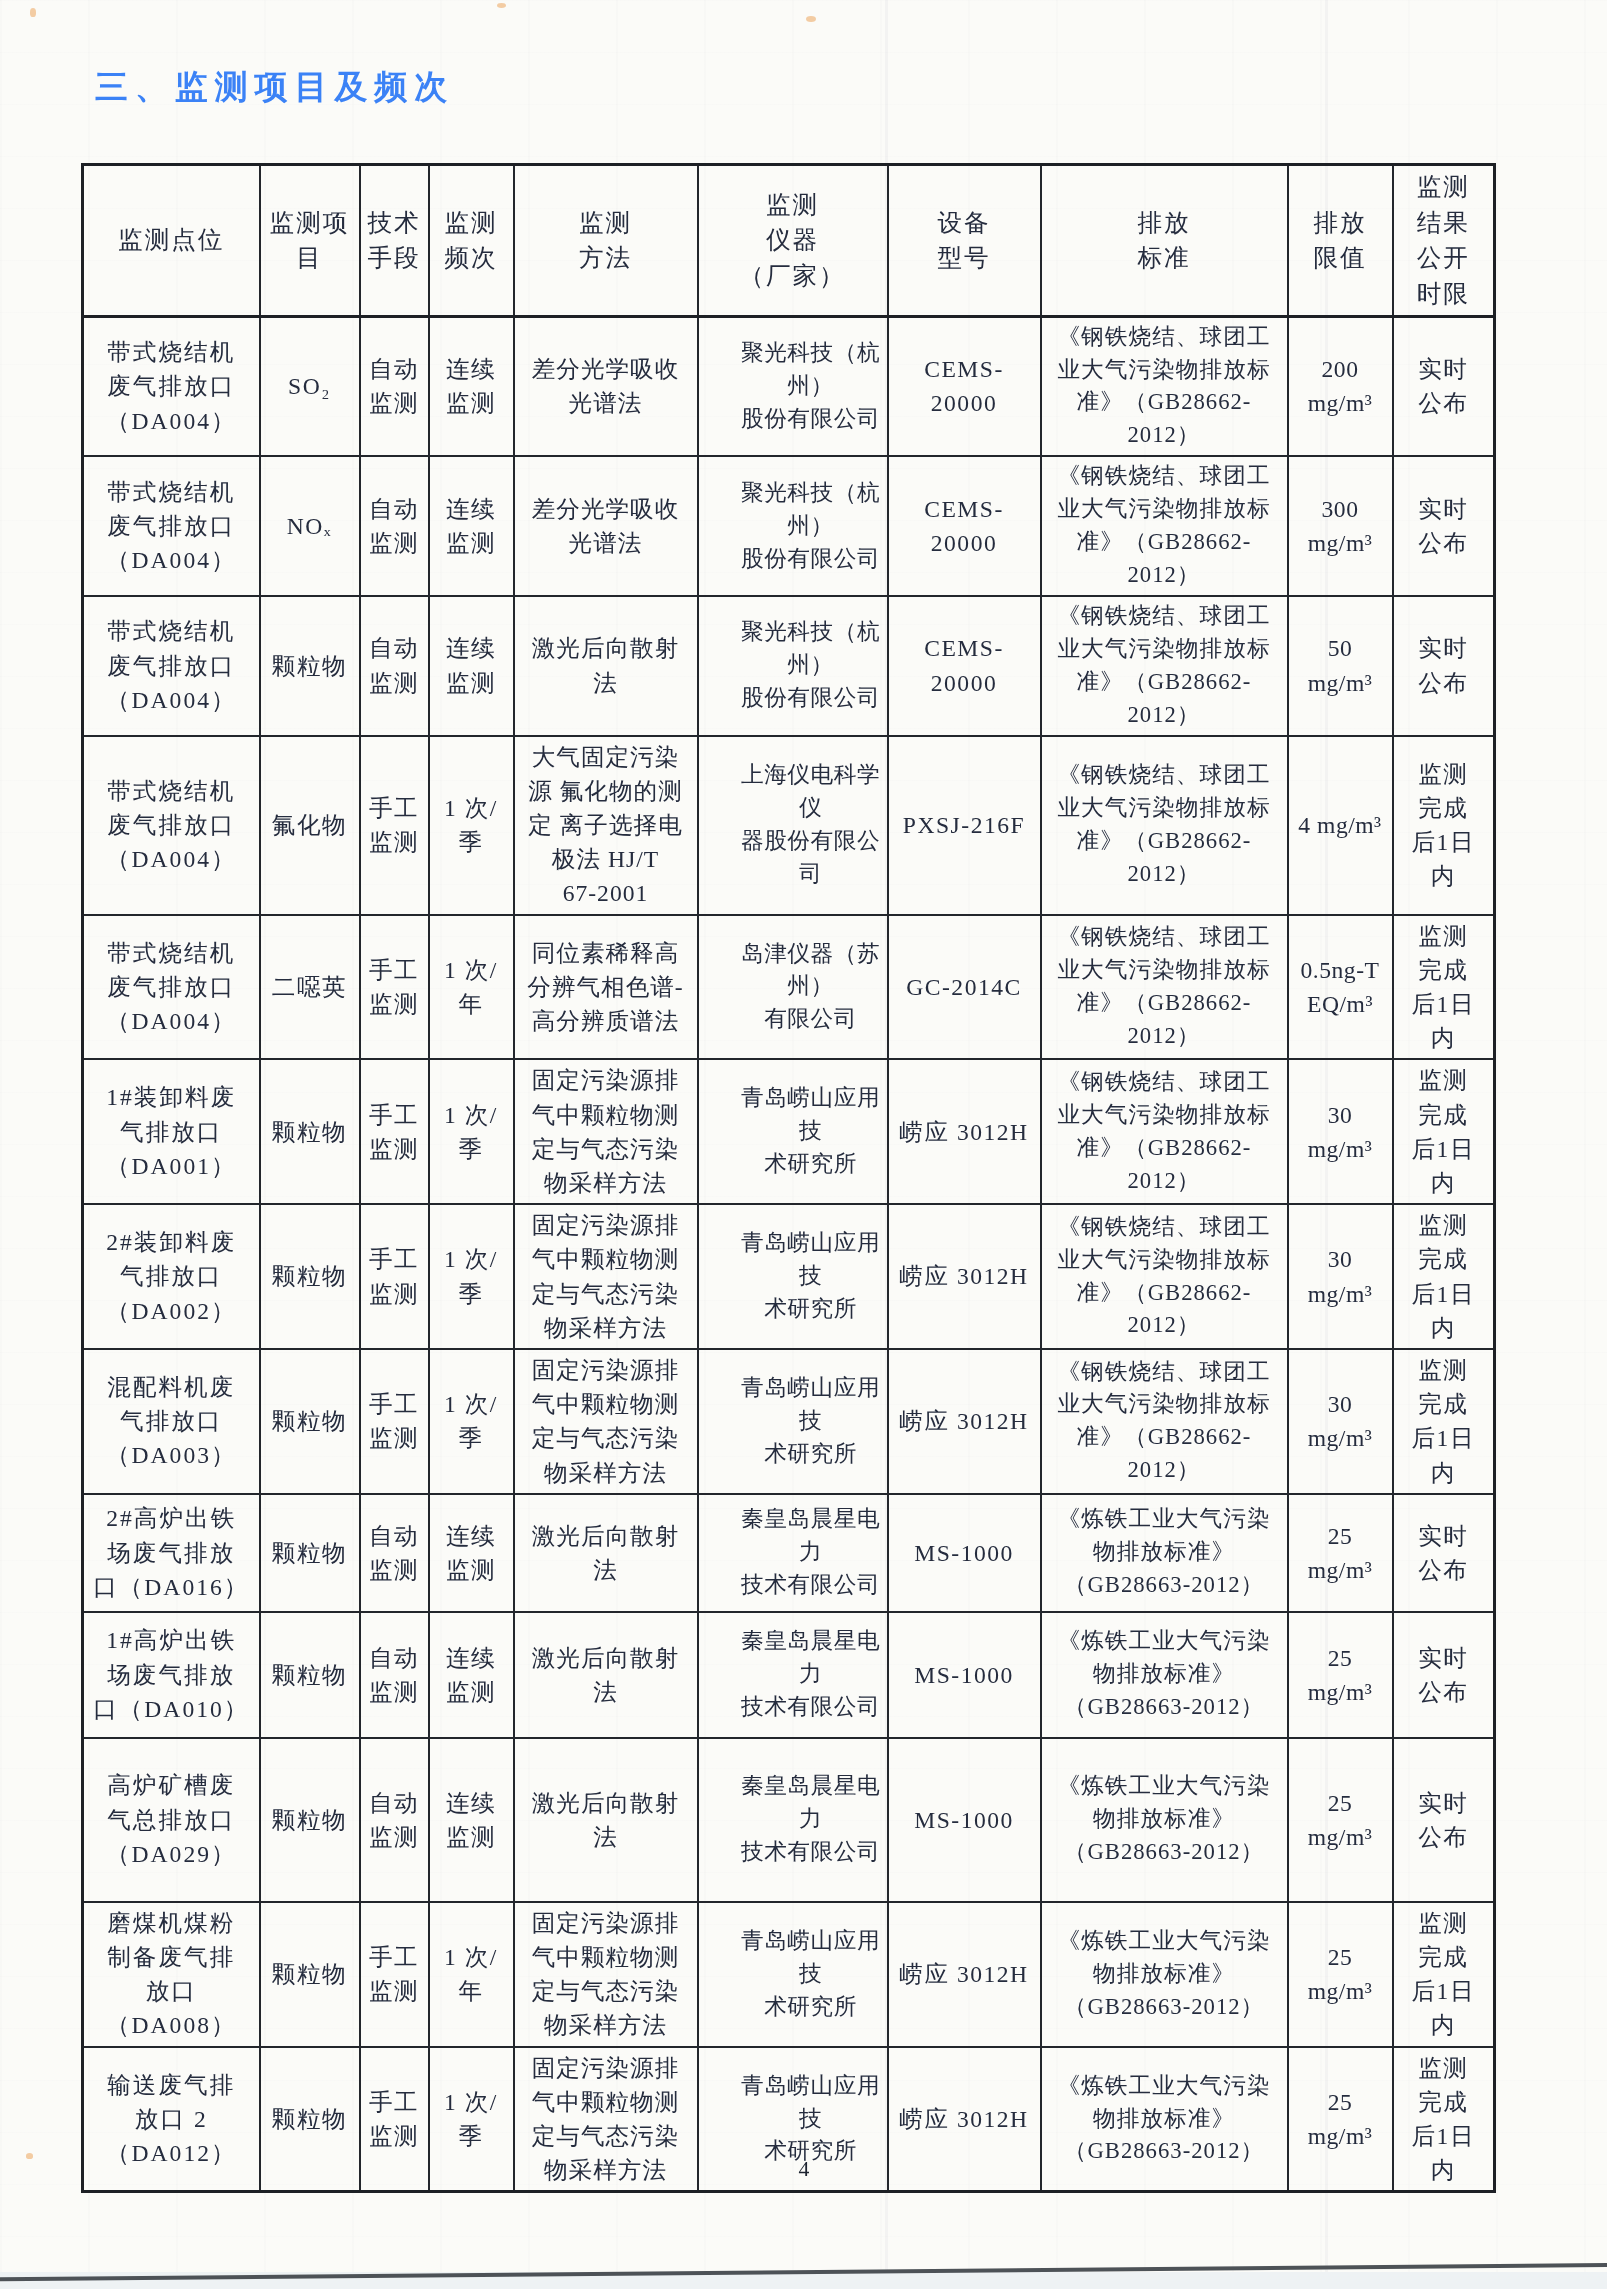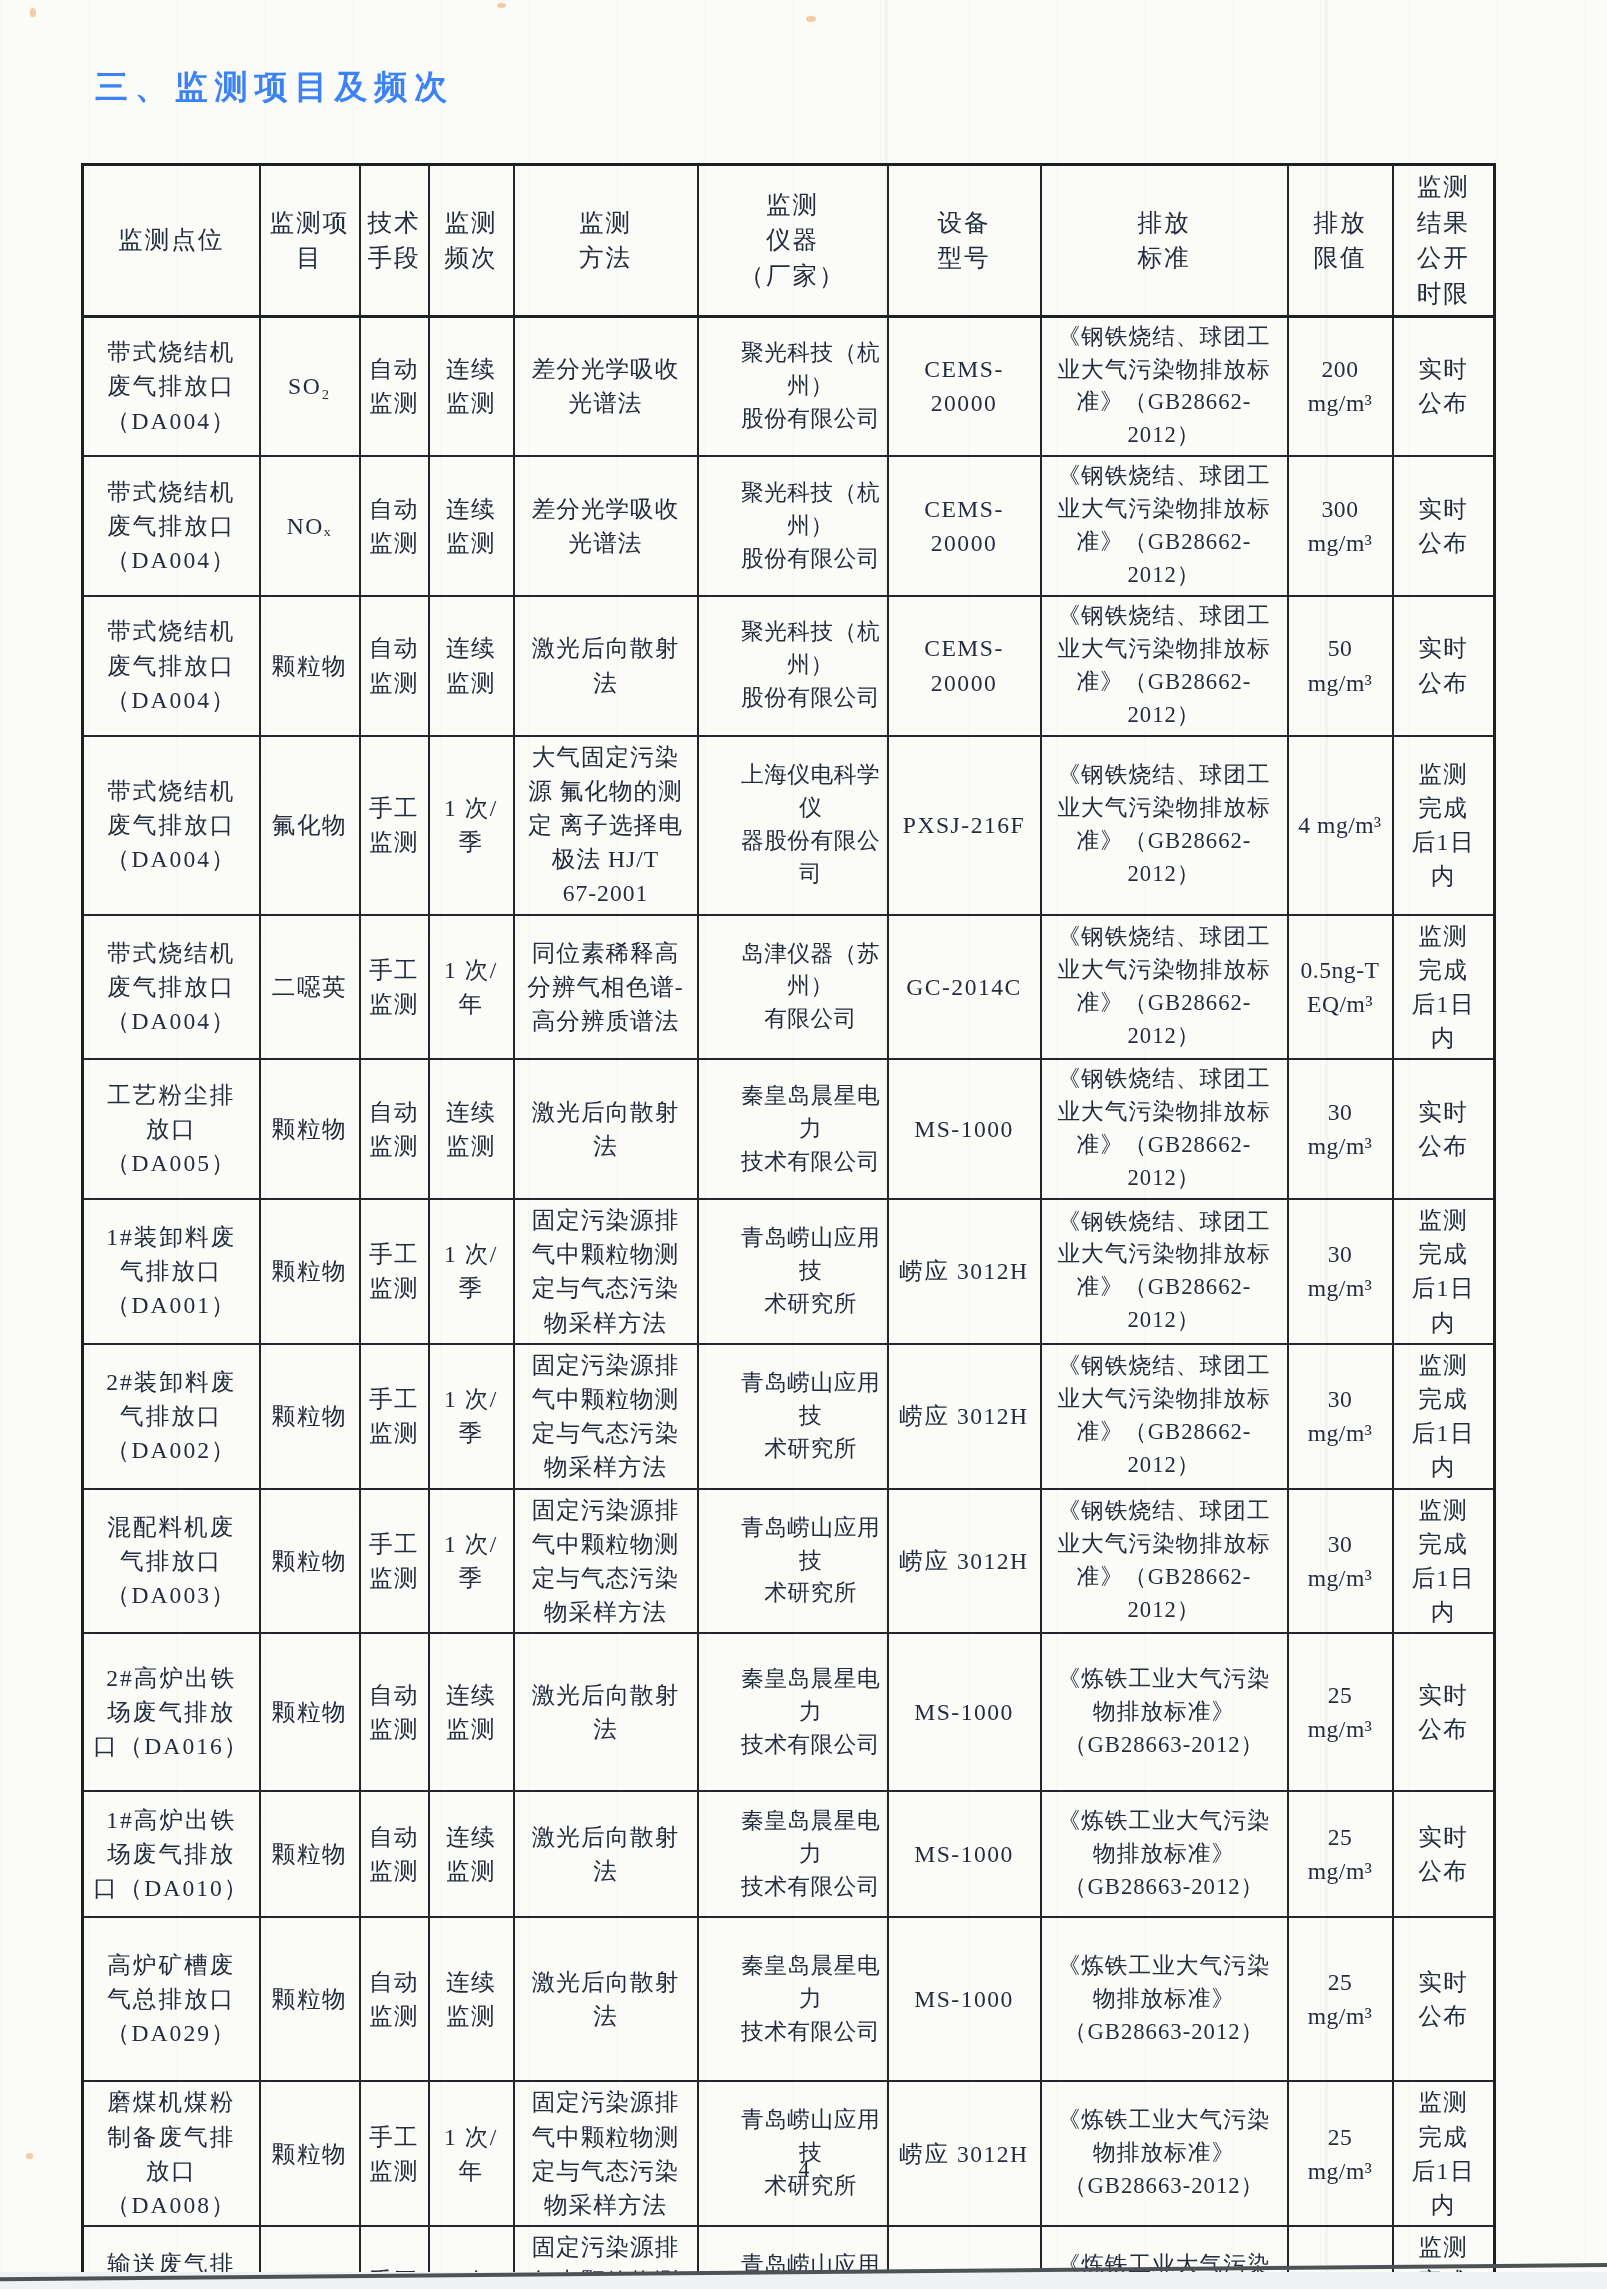--- a/index.html
+++ b/index.html
@@ -224,41 +224,20 @@
           <td>《钢铁烧结、球团工
 业大气污染物排放标
 准》（GB28662-2012）</td>
           <td>0.5ng-T
 EQ/m³</td>
           <td>监测
 完成
 后1日
 内</td>
         </tr>
-        <tr style="height: 95px;">
-          <td>工艺粉尘排
-放口
-（DA005）</td>
-          <td>颗粒物</td>
-          <td>自动
-监测</td>
-          <td>连续
-监测</td>
-          <td>激光后向散射
-法</td>
-          <td>秦皇岛晨星电力
-技术有限公司</td>
-          <td>MS-1000</td>
-          <td>《钢铁烧结、球团工
-业大气污染物排放标
-准》（GB28662-2012）</td>
-          <td>30 mg/m³</td>
-          <td>实时
-公布</td>
-        </tr>
         <tr style="height: 138px;">
           <td>1#装卸料废
 气排放口
 （DA001）</td>
           <td>颗粒物</td>
           <td>手工
 监测</td>
           <td>1 次/
 季</td>
           <td>固定污染源排
@@ -320,21 +299,21 @@
           <td>崂应 3012H</td>
           <td>《钢铁烧结、球团工
 业大气污染物排放标
 准》（GB28662-2012）</td>
           <td>30 mg/m³</td>
           <td>监测
 完成
 后1日
 内</td>
         </tr>
-        <tr style="height: 158px;">
+        <tr style="height: 118px;">
           <td>2#高炉出铁
 场废气排放
 口（DA016）</td>
           <td>颗粒物</td>
           <td>自动
 监测</td>
           <td>连续
 监测</td>
           <td>激光后向散射
 法</td>

